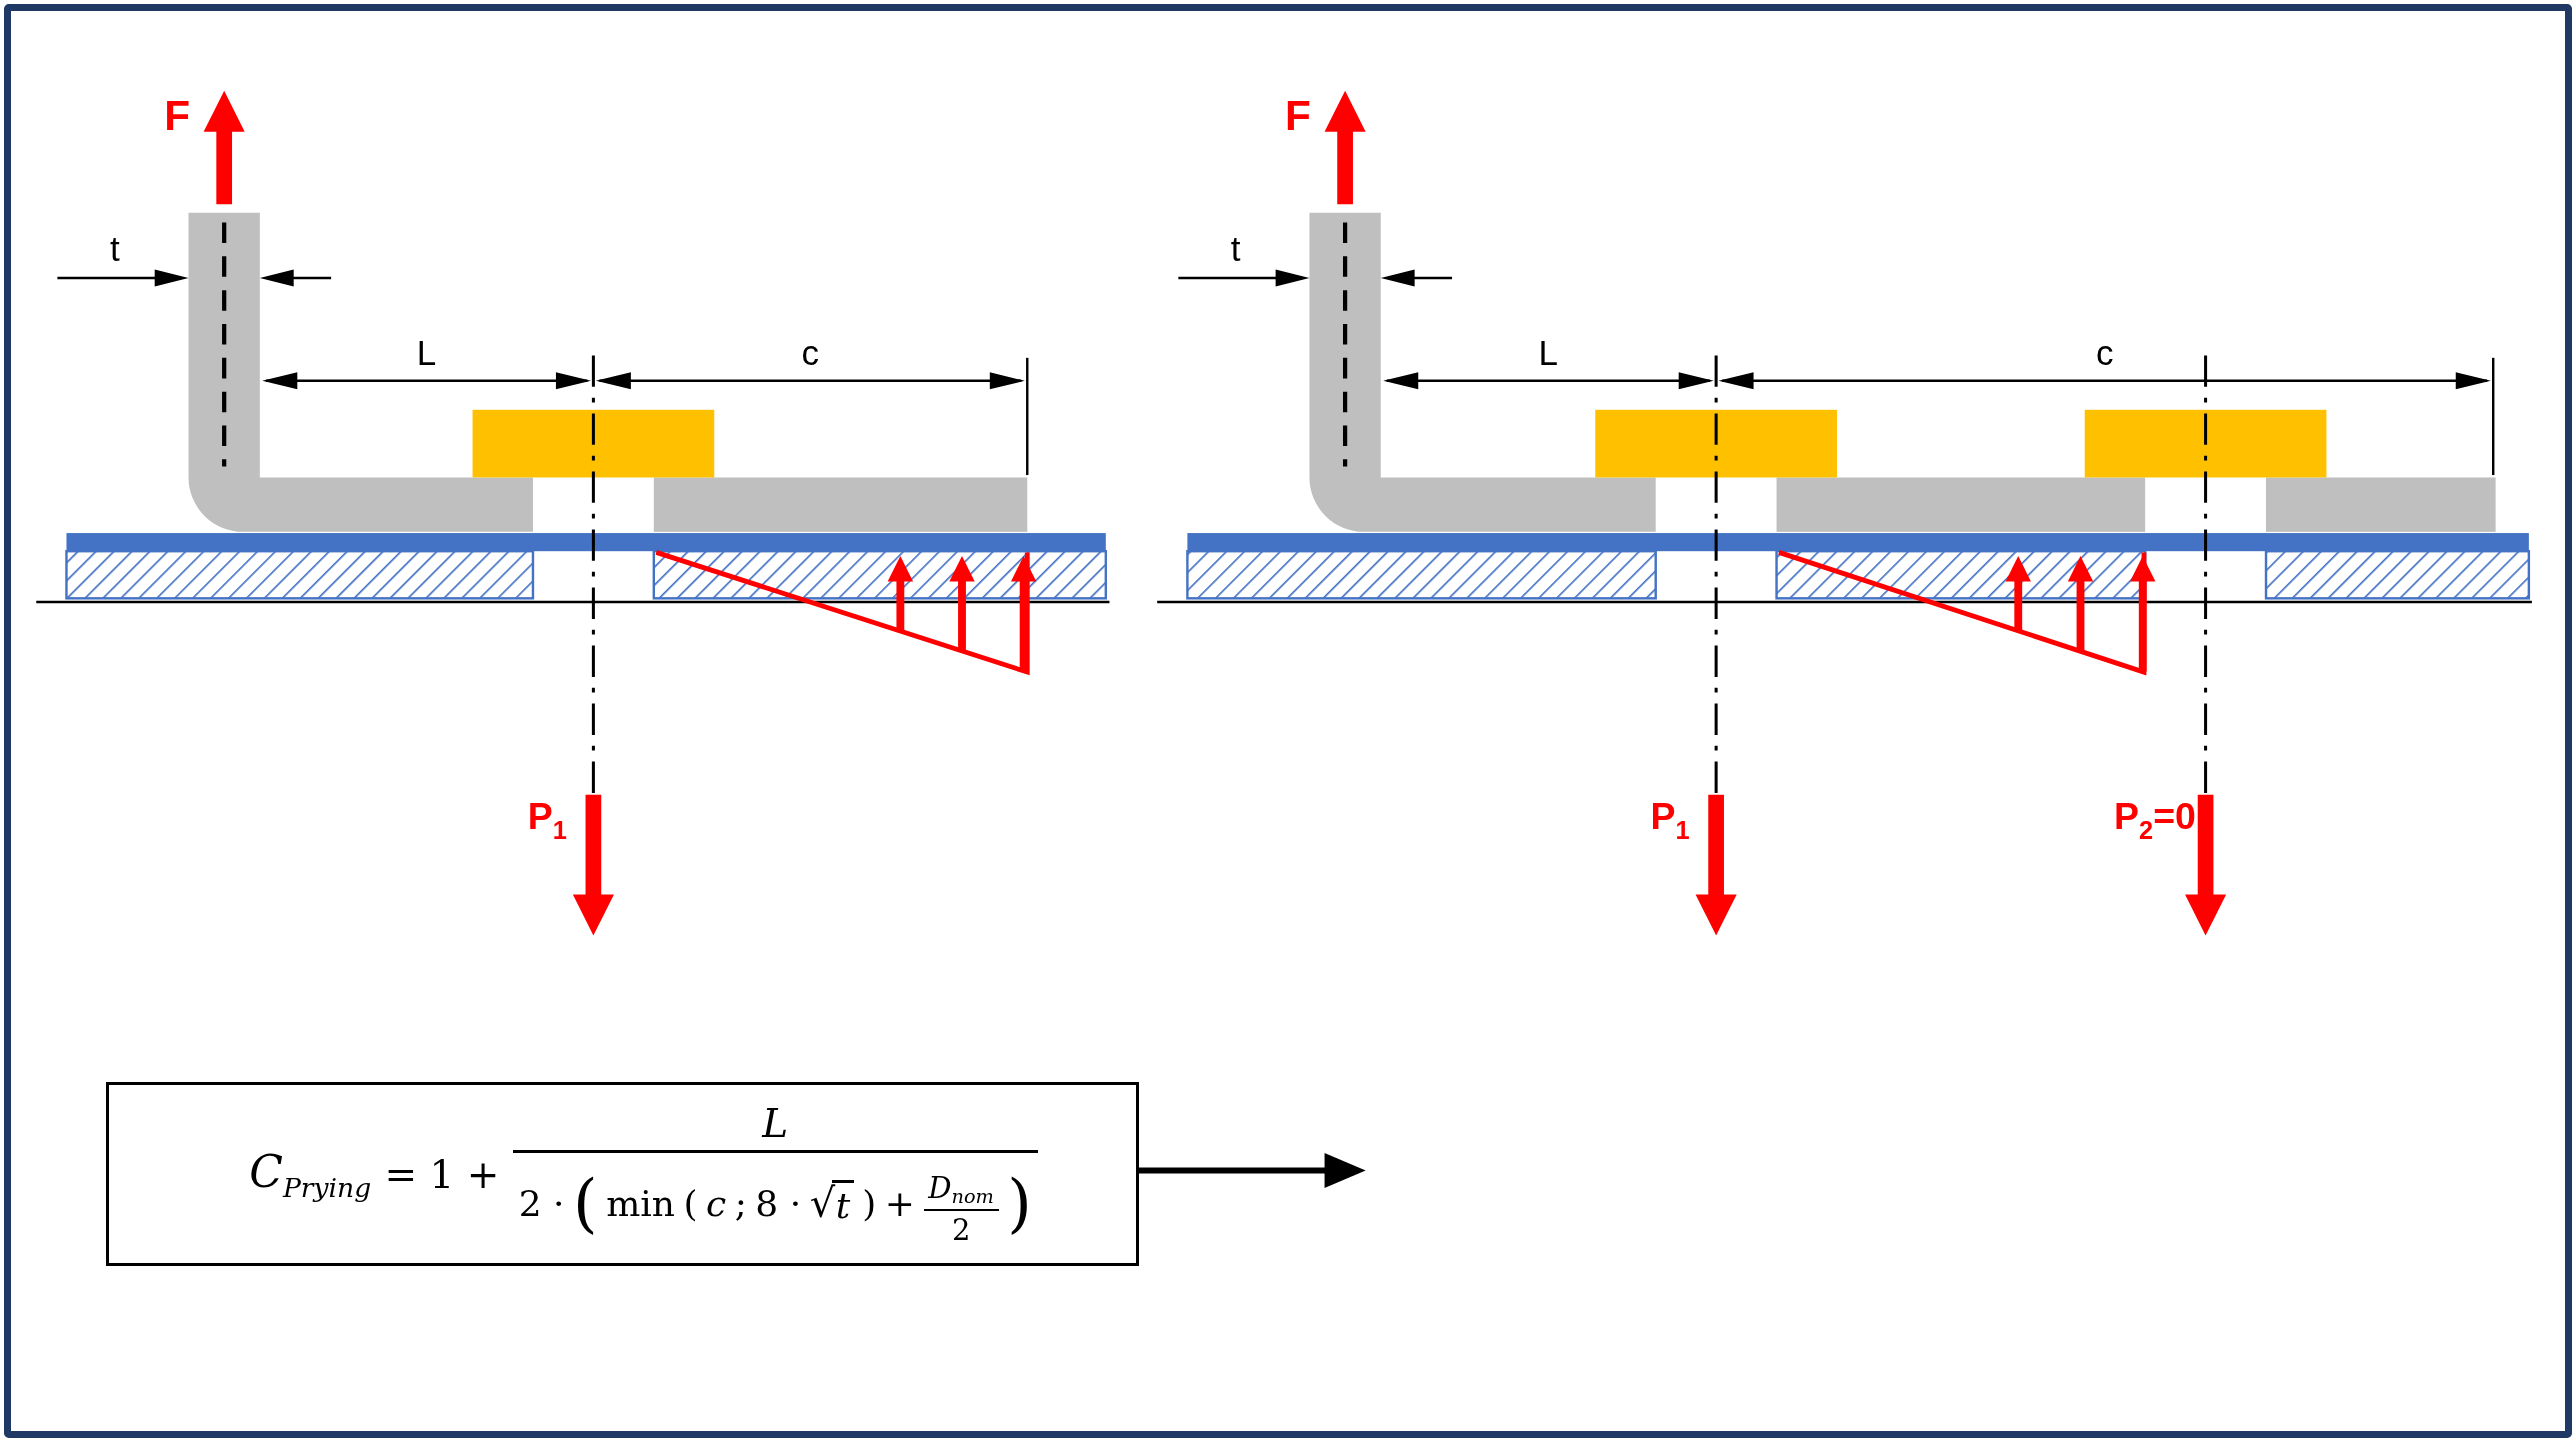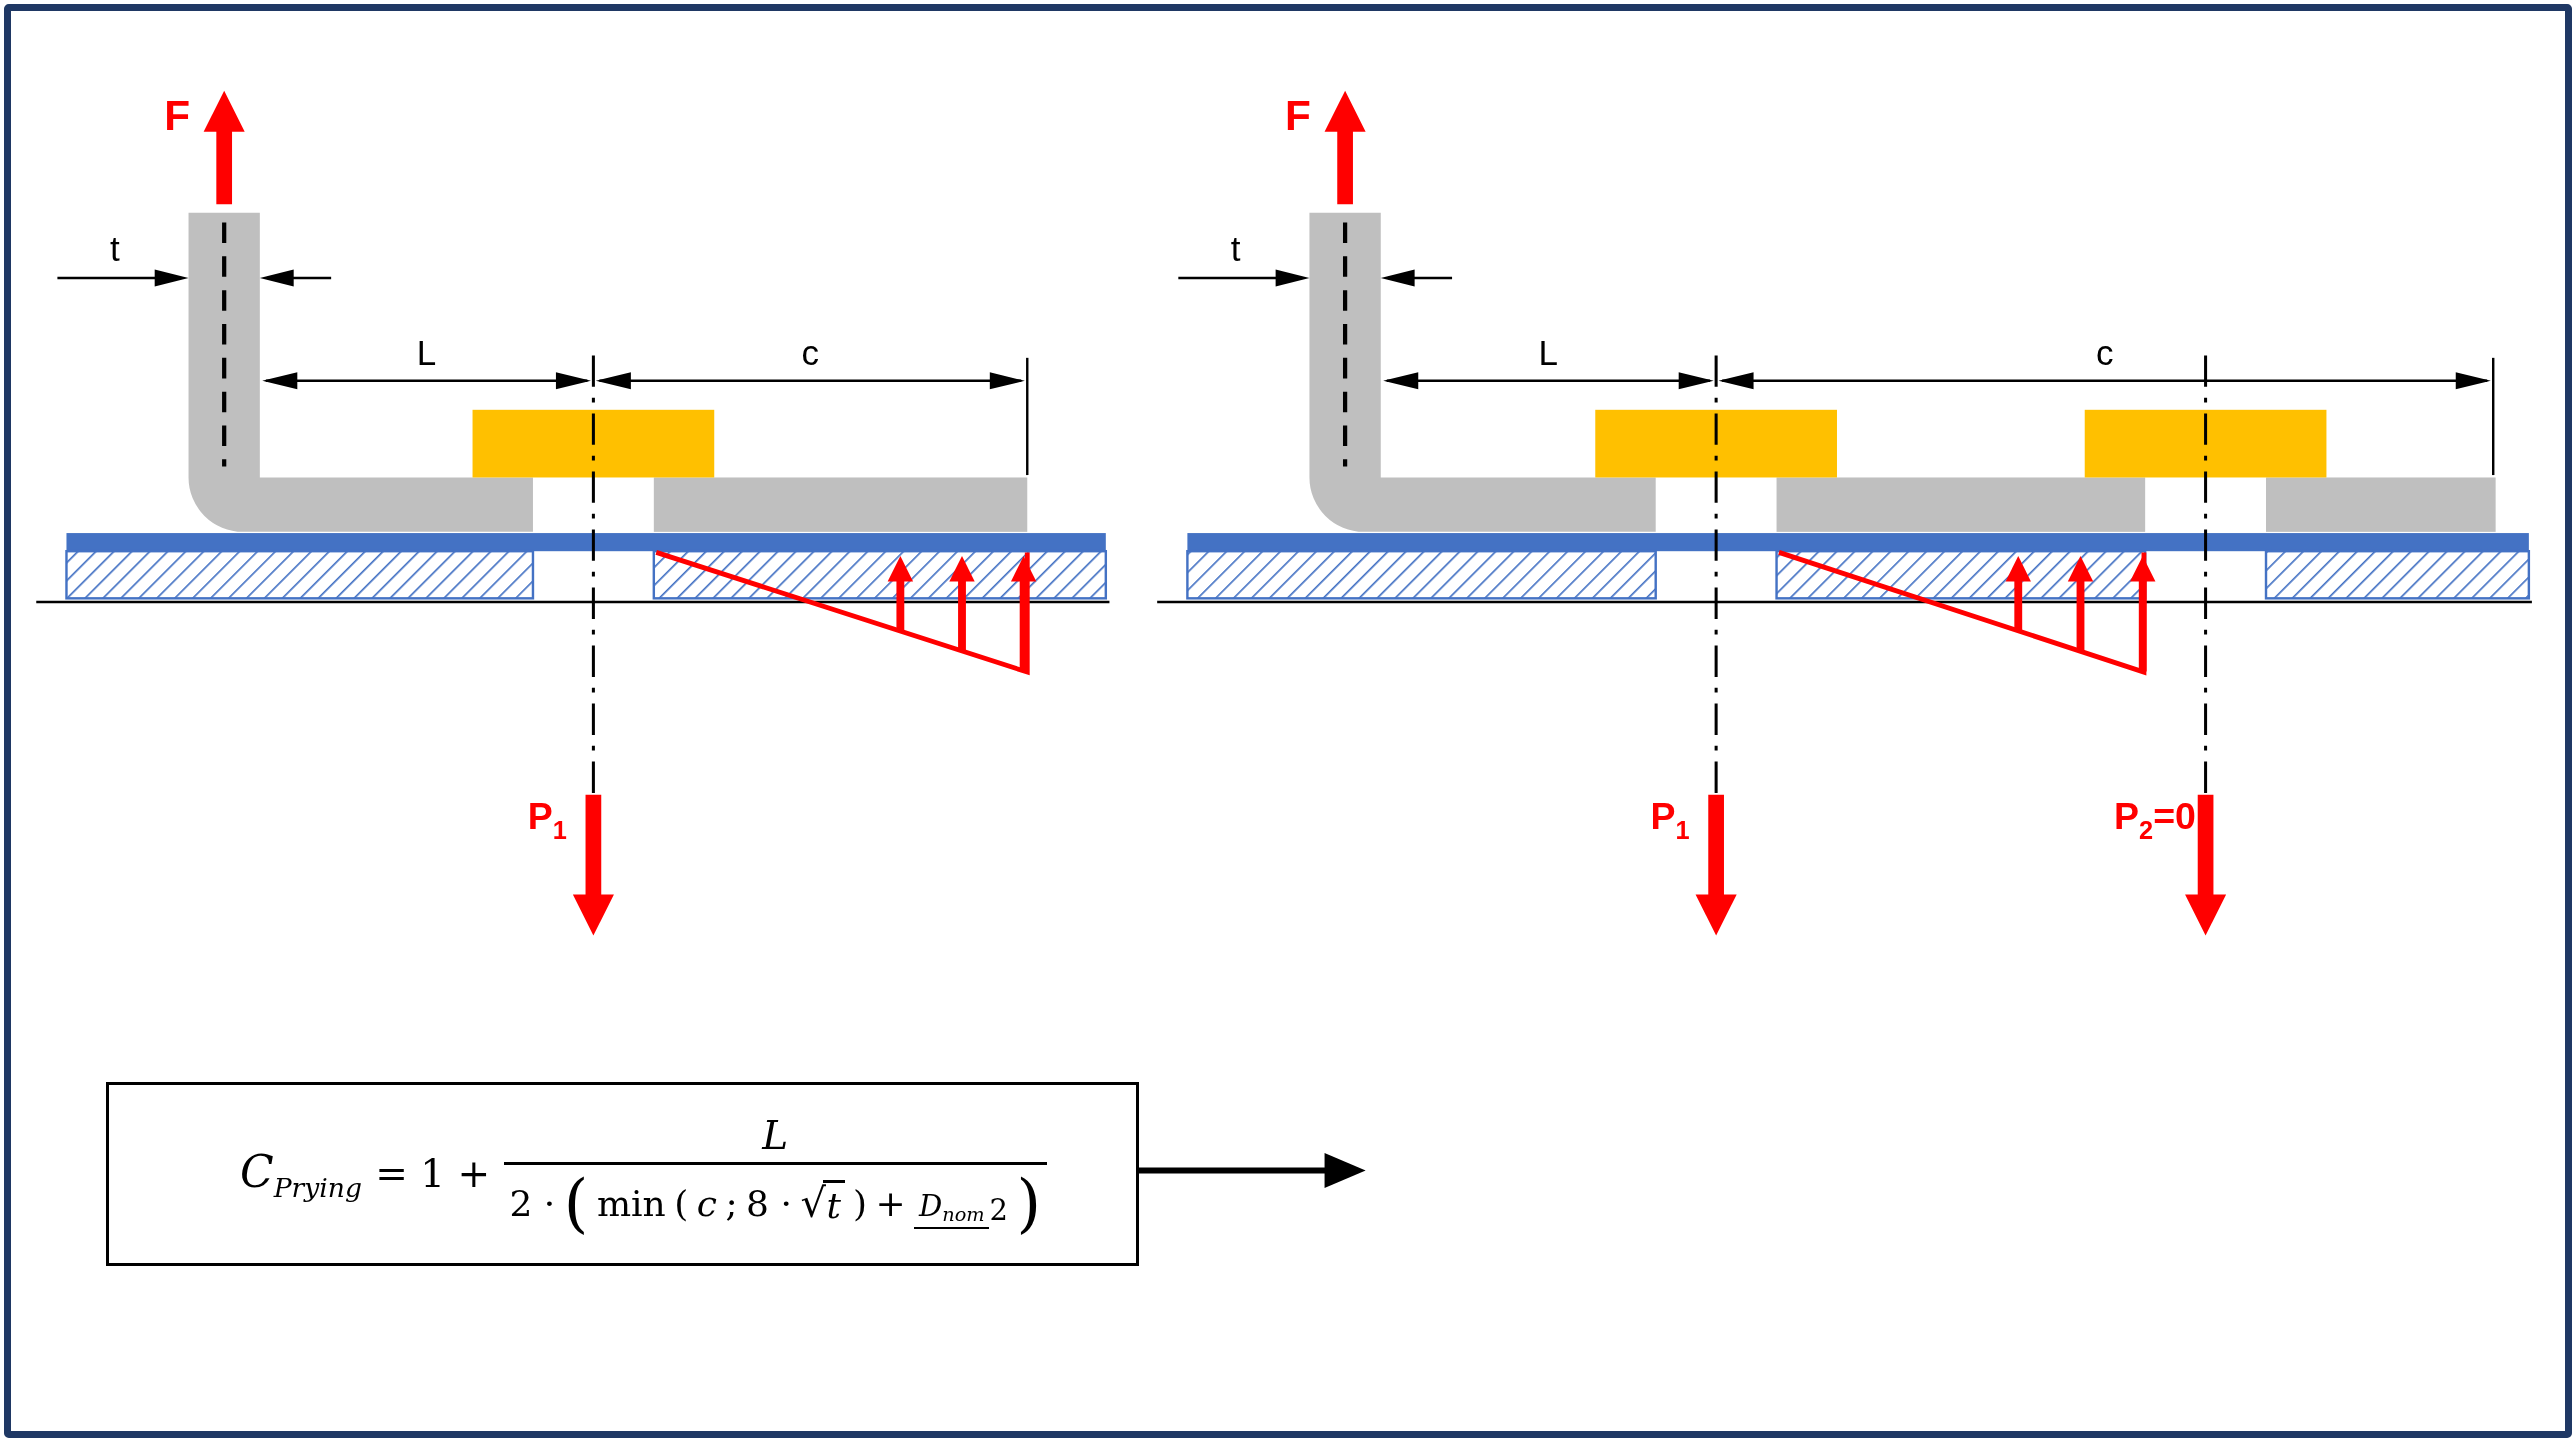--- a/index.html
+++ b/index.html
@@ -41,21 +41,21 @@
   .lsub { font-size:26.6px; vertical-align:-9.7px; }
   .mid  { margin:0 13.3px; white-space:pre; }
   .frac { display:inline-flex; flex-direction:column; align-items:center; }
   .frac .num { font-size:39px; padding:0 6px 3.6px; }
   .frac .den { border-top:3px solid #000; padding:7.3px 6px 0; display:inline-flex;
                align-items:center; gap:8.5px; font-size:36px; }
   .bigp { font-size:63px; font-weight:300; line-height:1; }
   .sqrtwrap { display:inline-flex; align-items:flex-start; }
   .radical  { font-size:40px; margin-right:-3px; }
   .radicand { border-top:3px solid #000; padding:1.2px 3.6px 0; }
-  .sfrac { display:inline-flex; flex-direction:row; align-items:center; font-size:29px;margin-top:11px; }
+  .sfrac { display:inline-flex; flex-direction:column; align-items:center; font-size:29px;margin-top:11px; }
   .snum  { border-bottom:2.4px solid #000; padding:0 4.8px 1.2px; }
   .nsub  { font-size:19.3px; vertical-align:-4.8px; }
   .sden  { padding-top:1.2px; }
 
   
   .callout { position:absolute; left:1369px; top:1056px; width:1006px; height:218px;
              background:var(--callout_bg,#e2efda); border:2.4px solid var(--callout_border,#a6a6a6);
              border-radius:29px; display:flex; flex-direction:column; align-items:center;
              justify-content:center; font-weight:bold; font-size:48px; line-height:1.32; color:#000; }
   .sub2 { font-size:30px; vertical-align:-9.7px; }

